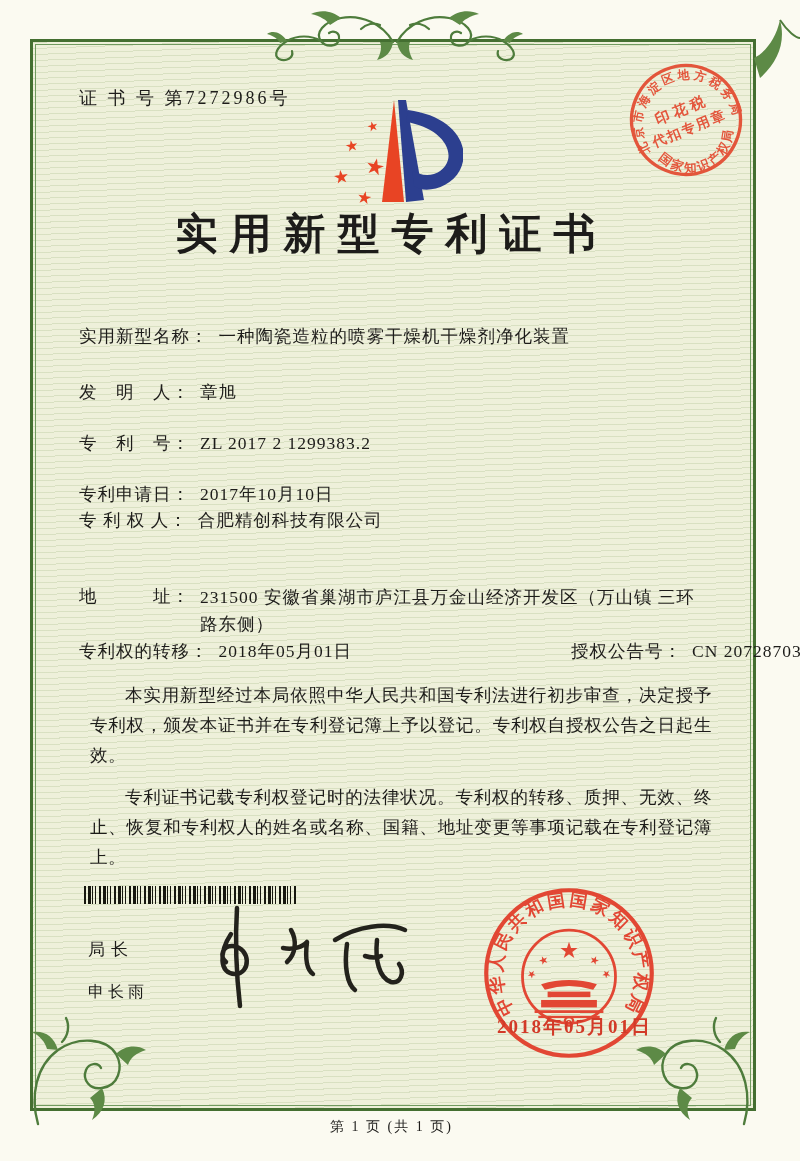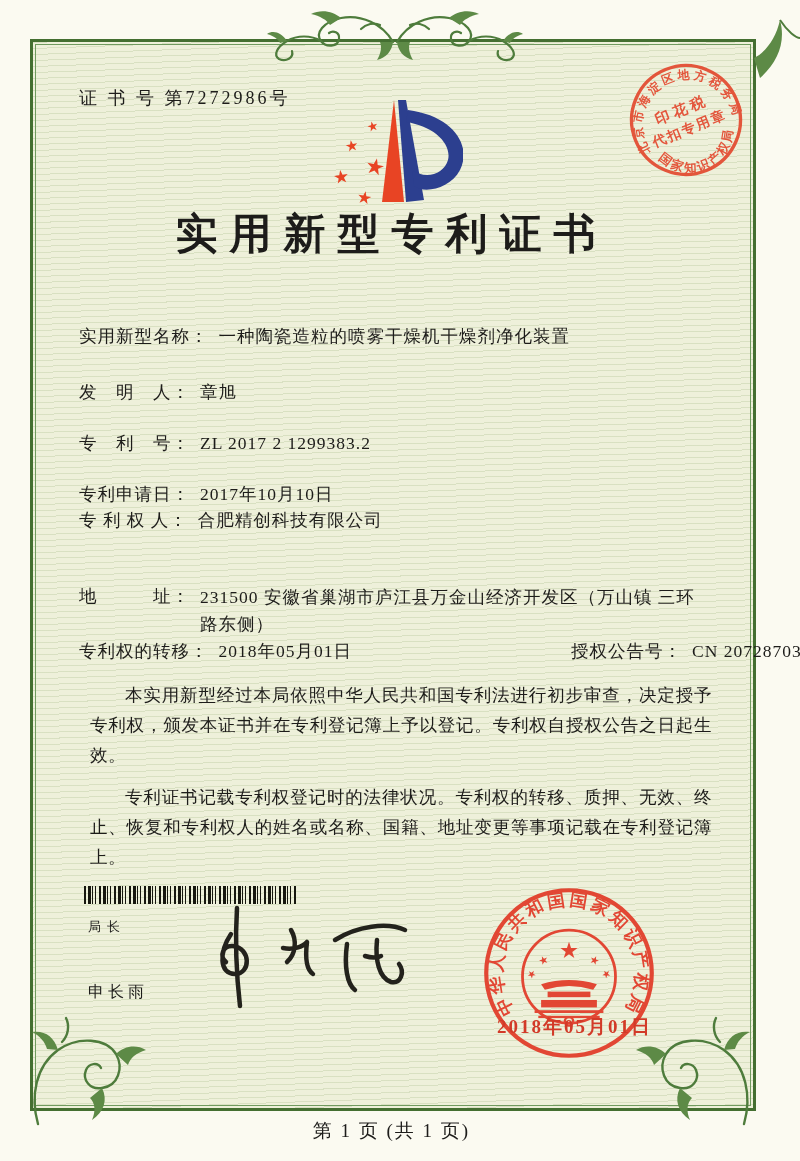--- a/index.html
+++ b/index.html
@@ -31,34 +31,34 @@
 
   
   .barcode{position:absolute;left:84px;top:886px;width:212px;height:18px;z-index:3;
     background:repeating-linear-gradient(90deg,
       #17170f 0 2px,transparent 2px 4px,
       #17170f 4px 7px,transparent 7px 8px,
       #17170f 8px 9px,transparent 9px 11px,
       #17170f 11px 12px,transparent 12px 15px);}
 
   
-  .sig-title{position:absolute;left:88px;top:918px;font-size:13px;letter-spacing:6px;z-index:3;
+  .sig-title{position:absolute;left:88px;top:938px;font-size:17px;letter-spacing:6px;z-index:3;
              font-family:"Liberation Sans","DejaVu Sans",sans-serif;}
   .sig-name{position:absolute;left:88px;top:982px;font-size:16px;letter-spacing:4px;z-index:3;
             font-family:"Liberation Sans","DejaVu Sans",sans-serif;}
   .signature{position:absolute;left:195px;top:900px;z-index:4;}
 
   
   .tax-stamp{position:absolute;left:618px;top:52px;transform:rotate(-22deg);z-index:7;opacity:.92;}
   .big-seal{position:absolute;left:476px;top:880px;z-index:4;opacity:.93;}
   .seal-date{position:absolute;left:497px;top:1014px;font-size:19px;letter-spacing:2px;
              color:#d23a28;z-index:5;font-weight:600;}
 
   .footer{position:absolute;left:30px;top:1118px;width:723px;text-align:center;
-          font-size:19px;letter-spacing:2px;z-index:3;}
+          font-size:14px;letter-spacing:2px;z-index:3;}
 
   svg text{font-family:"Liberation Serif","DejaVu Serif",serif;}
   .starfont{font-family:"DejaVu Sans",sans-serif;}
 </style>
 </head>
 <body>
 
 <div id="page">
 
   <div class="frame">

